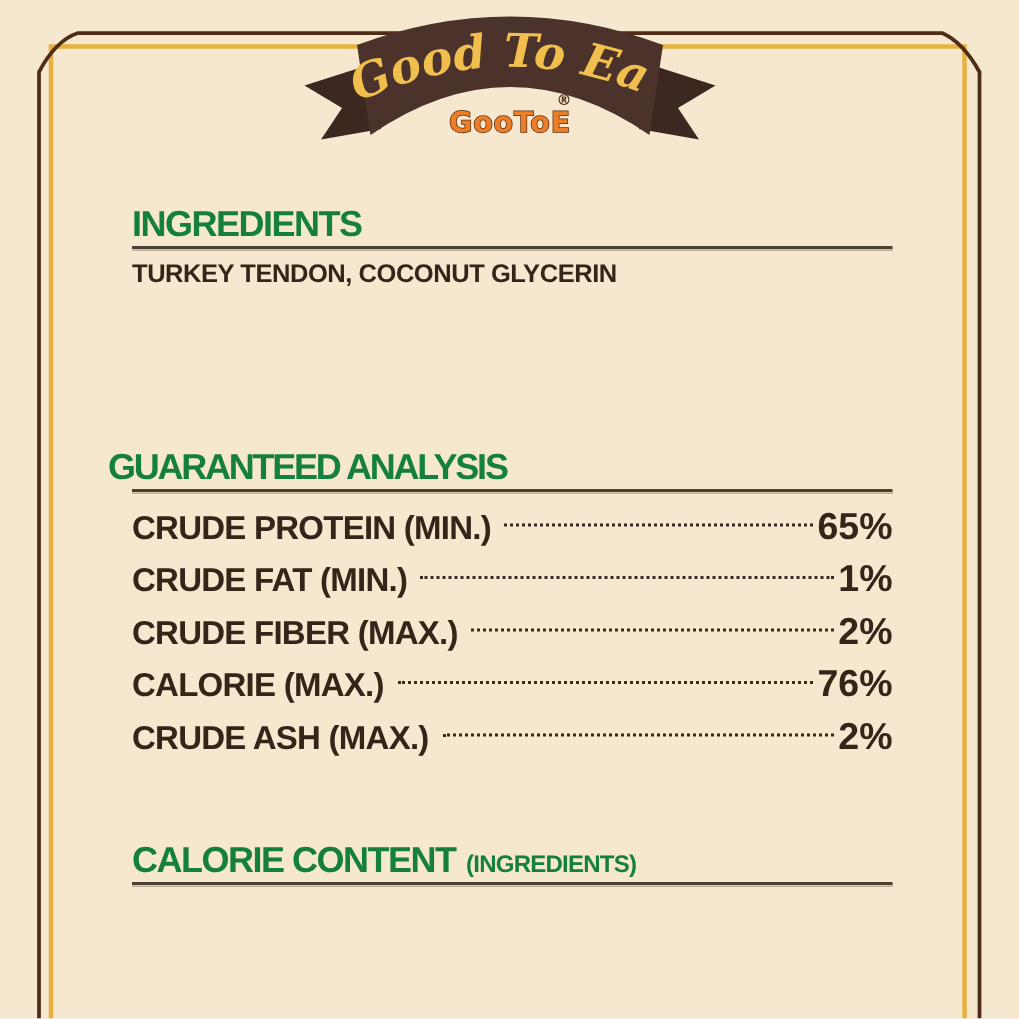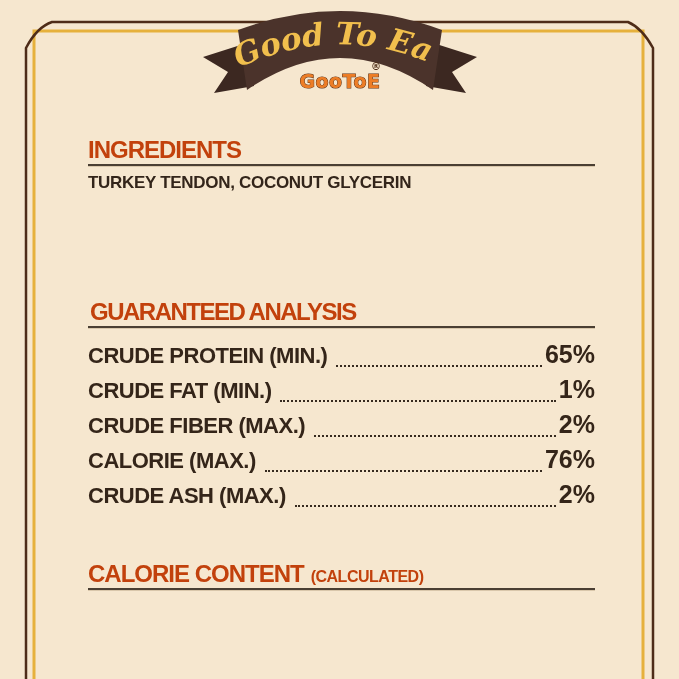--- a/index.html
+++ b/index.html
@@ -10,32 +10,32 @@
     font-family:"Liberation Sans",sans-serif;
     color:#342519;
   }
   svg{display:block;}
   .frame-svg{position:absolute;left:0;top:0;pointer-events:none;}
   .ribbon-svg{position:absolute;left:0;top:0;pointer-events:none;}
 
   .abs{position:absolute;}
   .section-heading{
     font-size:24px;font-weight:bold;letter-spacing:-1px;
-    white-space:nowrap;color:#c2410c;
+    white-space:nowrap;color:#15803d;
   }
   .rule{
     position:absolute;left:88px;width:507px;height:2px;
     background:#4a3f33;border-bottom:1px solid #d9c7ab;
   }
   .body-line{
     font-size:17px;font-weight:bold;letter-spacing:-0.3px;
     white-space:nowrap;color:#33251a;
   }
   .ga-rows{position:absolute;left:88px;top:334px;width:507px;}
-  .ga-row{display:flex;align-items:flex-end;height:35px;}
+  .ga-row{display:flex;align-items:center;height:35px;}
   .ga-label{font-size:22px;font-weight:bold;letter-spacing:-0.5px;white-space:nowrap;}
   .leader{
     flex:1;min-width:18px;height:1px;
     border-bottom:2px dotted #362a1f;
     margin:0 3px 0 9px;position:relative;top:-2px;
   }
   .ga-value{font-size:25px;font-weight:bold;text-align:right;white-space:nowrap;}
   .cal-qualifier{font-size:16px;font-weight:bold;letter-spacing:-0.5px;margin-left:7px;}
 </style>
 </head>
@@ -57,21 +57,21 @@
       <textPath href="#banner-arc" startOffset="50%" text-anchor="middle">Good To Eat</textPath>
     </text>
     <text x="340" y="88" text-anchor="middle" font-family="DejaVu Sans, sans-serif" font-weight="bold" font-size="19" fill="#ed7d26" stroke="#5c2e12" stroke-width="1" letter-spacing="0.5" style="paint-order:stroke;">GooToE</text>
     <text x="376" y="70" text-anchor="middle" font-family="DejaVu Sans, sans-serif" font-weight="bold" font-size="10" fill="#4a2a15">®</text>
   </svg>
 
   <div class="abs section-heading" style="left:88px;top:136px;">INGREDIENTS</div>
   <div class="rule" style="top:164px;"></div>
   <div class="abs body-line" style="left:88px;top:173px;">TURKEY TENDON, COCONUT GLYCERIN</div>
 
-  <div class="abs section-heading" style="left:90px;top:298px;letter-spacing:-1.5px;">GUARANTEED ANALYSIS</div>
+  <div class="abs section-heading" style="left:72px;top:298px;letter-spacing:-1.5px;">GUARANTEED ANALYSIS</div>
   <div class="rule" style="top:326px;"></div>
 
   <div class="ga-rows">
     <div class="ga-row">
       <span class="ga-label">CRUDE PROTEIN (MIN.)</span>
       <span class="leader"></span>
       <span class="ga-value">65%</span>
     </div>
     <div class="ga-row">
       <span class="ga-label">CRUDE FAT (MIN.)</span>
@@ -89,17 +89,17 @@
       <span class="ga-value">76%</span>
     </div>
     <div class="ga-row">
       <span class="ga-label">CRUDE ASH (MAX.)</span>
       <span class="leader"></span>
       <span class="ga-value">2%</span>
     </div>
   </div>
 
   <div class="abs section-heading" style="left:88px;top:560px;">
-    <span>CALORIE CONTENT</span><span class="cal-qualifier">(CALCULATED)</span>
+    <span>CALORIE CONTENT</span><span class="cal-qualifier">(INGREDIENTS)</span>
   </div>
   <div class="rule" style="top:588px;"></div>
 
 </div>
 
 </body></html>

